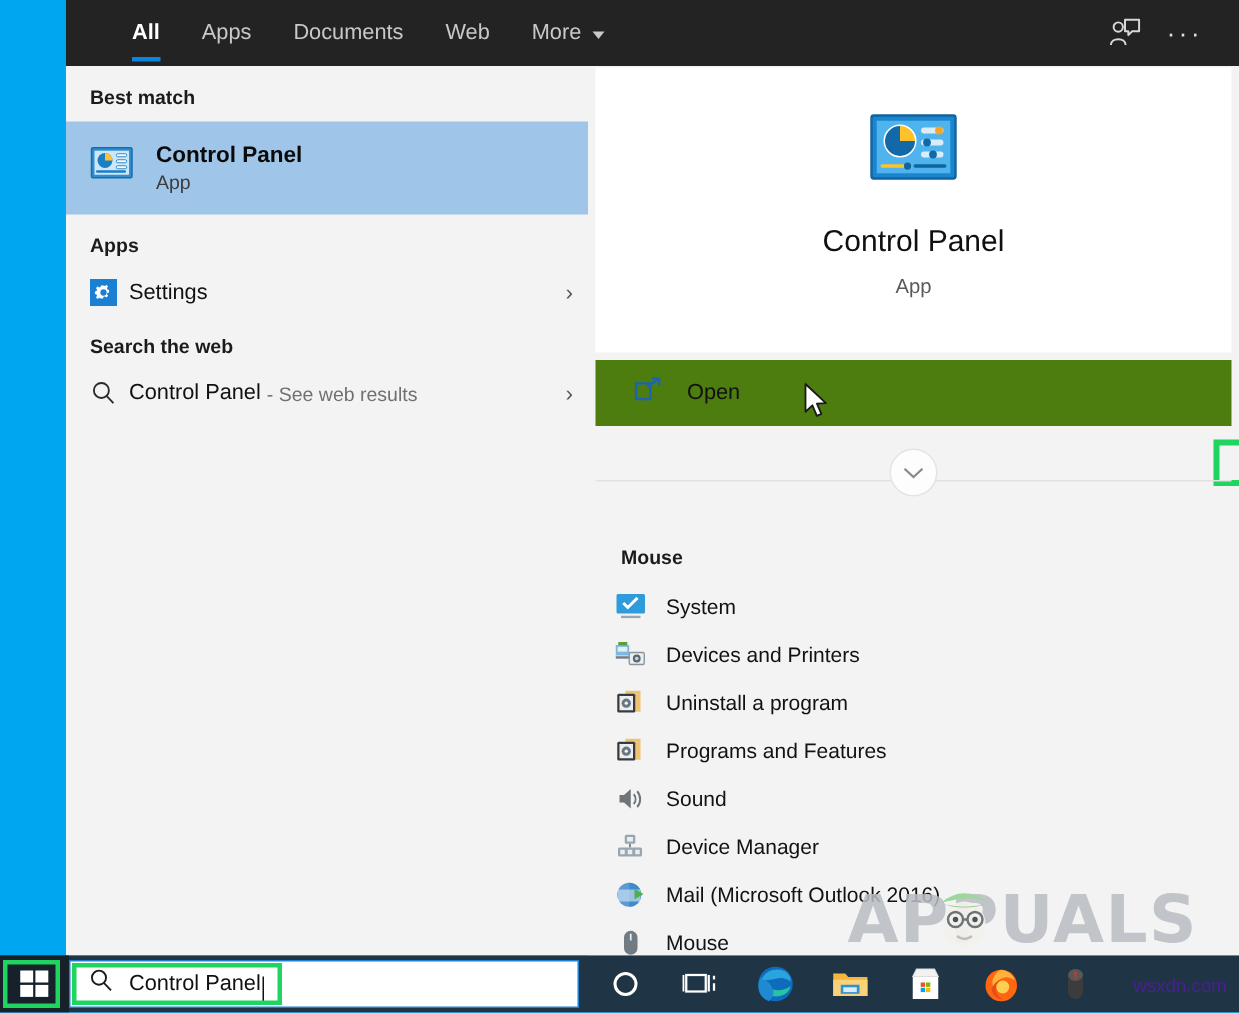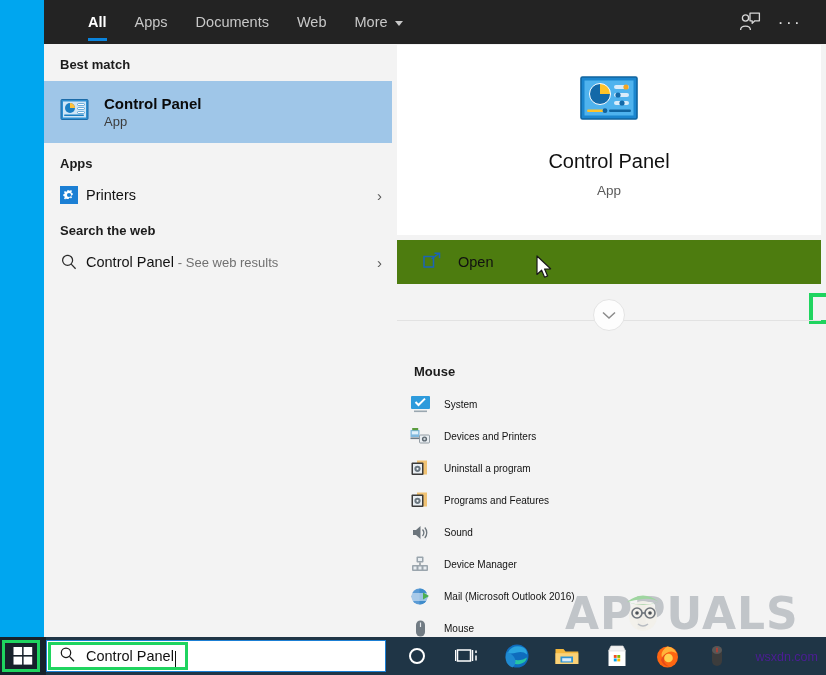--- a/index.html
+++ b/index.html
@@ -161,21 +161,21 @@
     font-size: 13px; font-weight: 700; color: #1b1b1b;
   }
   .recent-list { position: absolute; left: 0; top: 344px; width: 434px; }
   .recent-row {
     display: flex; align-items: center; height: 32px;
     padding-left: 18px; cursor: default;
   }
   .recent-row .ricon2 {
     width: 34px; min-width: 34px; display: flex; align-items: center; justify-content: flex-start;
   }
-  .recent-row .rtext { font-size: 10px; color: #121212; white-space: nowrap; }
+  .recent-row .rtext { font-size: 14px; color: #121212; white-space: nowrap; }
 
   
   .watermark {
     position: absolute; left: 565px; top: 588px;
     font-size: 44px; font-weight: 700; letter-spacing: 1px;
     color: #b9bdc2; opacity: .85;
     font-family: "DejaVu Sans", sans-serif;
     pointer-events: none; user-select: none;
   }
   .wm-mascot { position: absolute; left: 617px; top: 586px; pointer-events: none; }
@@ -291,21 +291,21 @@
       <div class="section-header">Apps</div>
 
       <div class="result-row">
         <div class="ricon">
           <svg width="18" height="18" viewBox="0 0 18 18">
             <rect x="0" y="0" width="18" height="18" fill="#1b7fd4"></rect>
             <path d="M9 4.4 l1.1.3 .8-.8 1.2 1.2 -.8.8 .3 1.1 1.1.3 v1.7 l-1.1.3 -.3 1.1 .8.8 -1.2 1.2 -.8-.8 -1.1.3 -.3 1.1 H7.3 L7 12.9 l-1.1-.3 -.8.8 -1.2-1.2 .8-.8 -.3-1.1 -1.1-.3 V8.3 l1.1-.3 .3-1.1 -.8-.8 1.2-1.2 .8.8 1.1-.3 .3-1.1 h1.7 z" fill="#ffffff"></path>
             <circle cx="9" cy="9" r="2.1" fill="#1b7fd4"></circle>
           </svg>
         </div>
-        <div class="rlabel">Printers</div>
+        <div class="rlabel">Settings</div>
         <div class="chev">›</div>
       </div>
 
       <div class="section-header">Search the web</div>
 
       <div class="result-row">
         <div class="ricon">
           <svg width="18" height="18" viewBox="0 0 18 18">
             <circle cx="7.6" cy="7.3" r="5" fill="none" stroke="#2b2b2b" stroke-width="1.25"></circle>
             <line x1="11.2" y1="11.1" x2="15.6" y2="15.8" stroke="#2b2b2b" stroke-width="1.25"></line>

